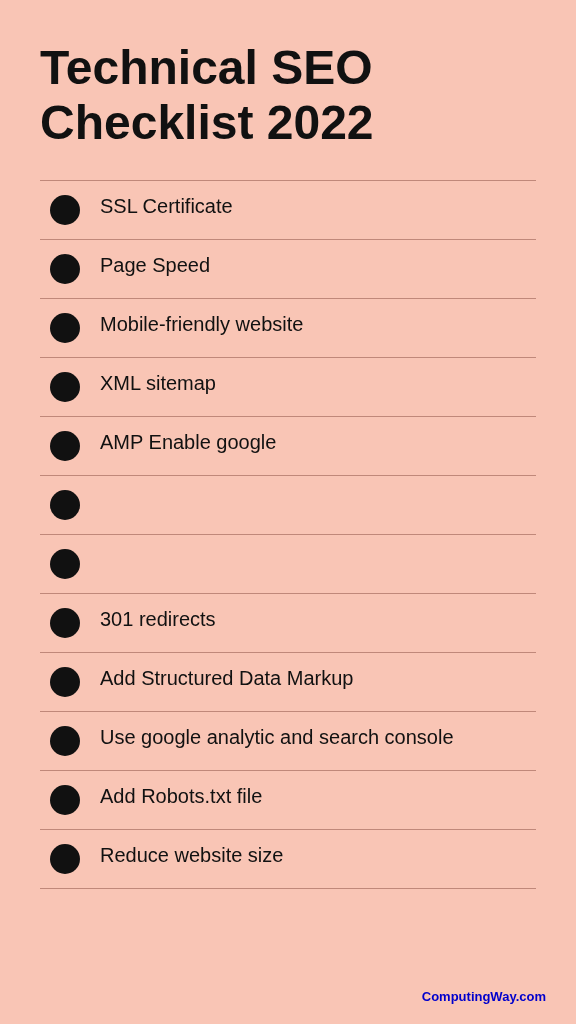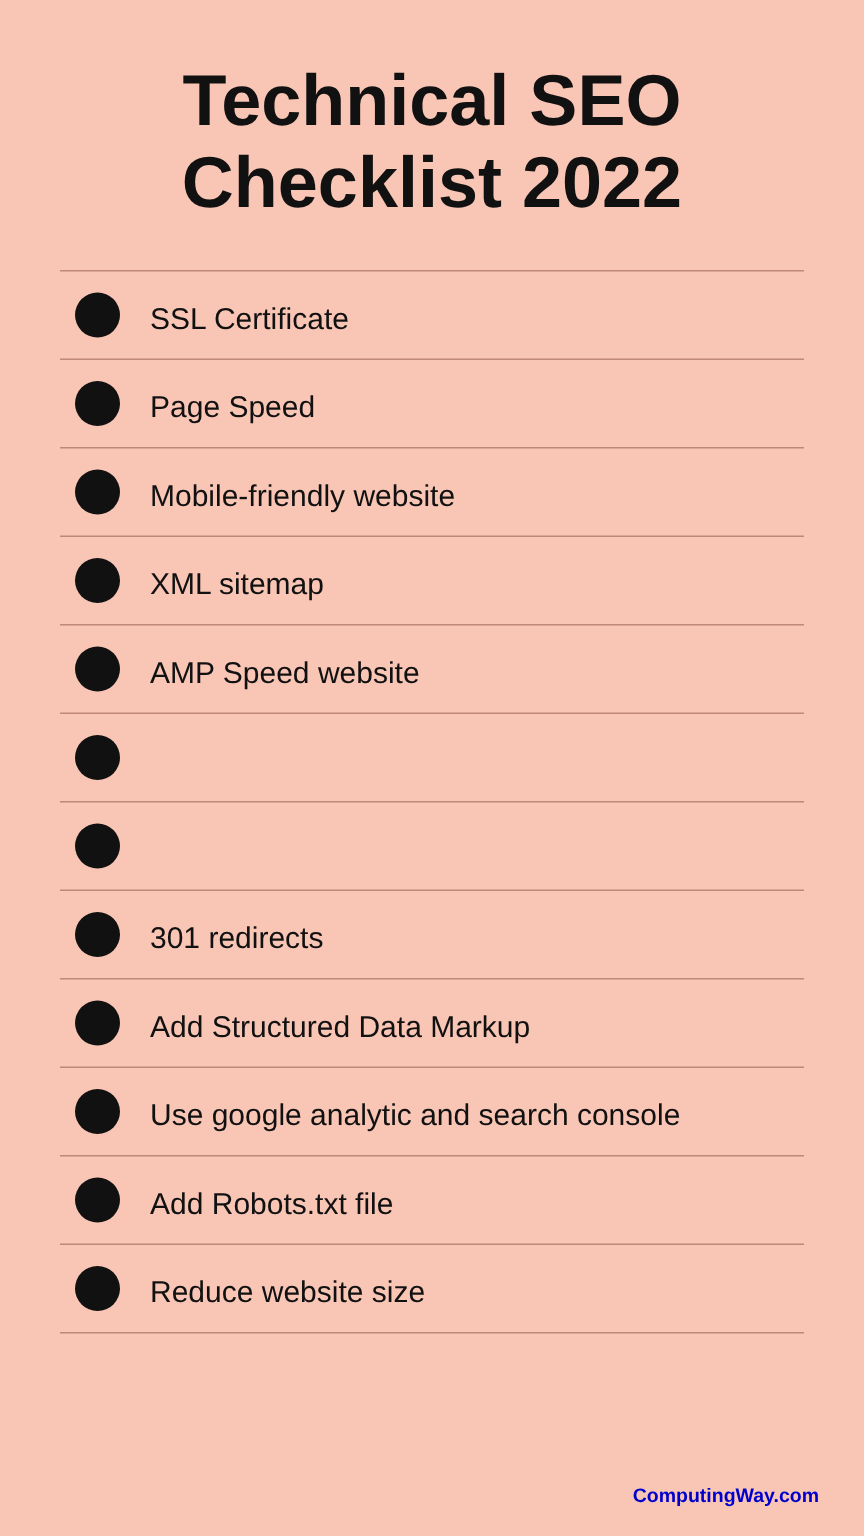--- a/index.html
+++ b/index.html
@@ -19,37 +19,36 @@
     .container {
       padding: 40px 40px 60px 40px;
     }
 
     .title {
       font-size: 48px;
       font-weight: 900;
       color: #111111;
       line-height: 1.15;
       margin-bottom: 30px;
-      text-align: center;
     }
 
     .divider {
       border: none;
       border-top: 1px solid #c0887a;
       margin: 0;
     }
 
     .checklist {
       list-style: none;
       margin-top: 0;
     }
 
     .checklist-item {
       display: flex;
-      align-items: flex-end;
+      align-items: flex-start;
       padding: 14px 0;
       border-bottom: 1px solid #c0887a;
     }
 
     .bullet {
       width: 30px;
       height: 30px;
       min-width: 30px;
       background-color: #111111;
       border-radius: 50%;
@@ -95,21 +94,21 @@
       <li class="checklist-item">
         <span class="bullet"></span>
         <span class="item-text">Mobile-friendly website</span>
       </li>
       <li class="checklist-item">
         <span class="bullet"></span>
         <span class="item-text">XML sitemap</span>
       </li>
       <li class="checklist-item">
         <span class="bullet"></span>
-        <span class="item-text">AMP Speed website</span>
+        <span class="item-text">AMP Enable google</span>
       </li>
       <li class="checklist-item">
         <span class="bullet"></span>
       </li>
       <li class="checklist-item">
         <span class="bullet"></span>
       </li>
       <li class="checklist-item">
         <span class="bullet"></span>
         <span class="item-text">301 redirects</span>

